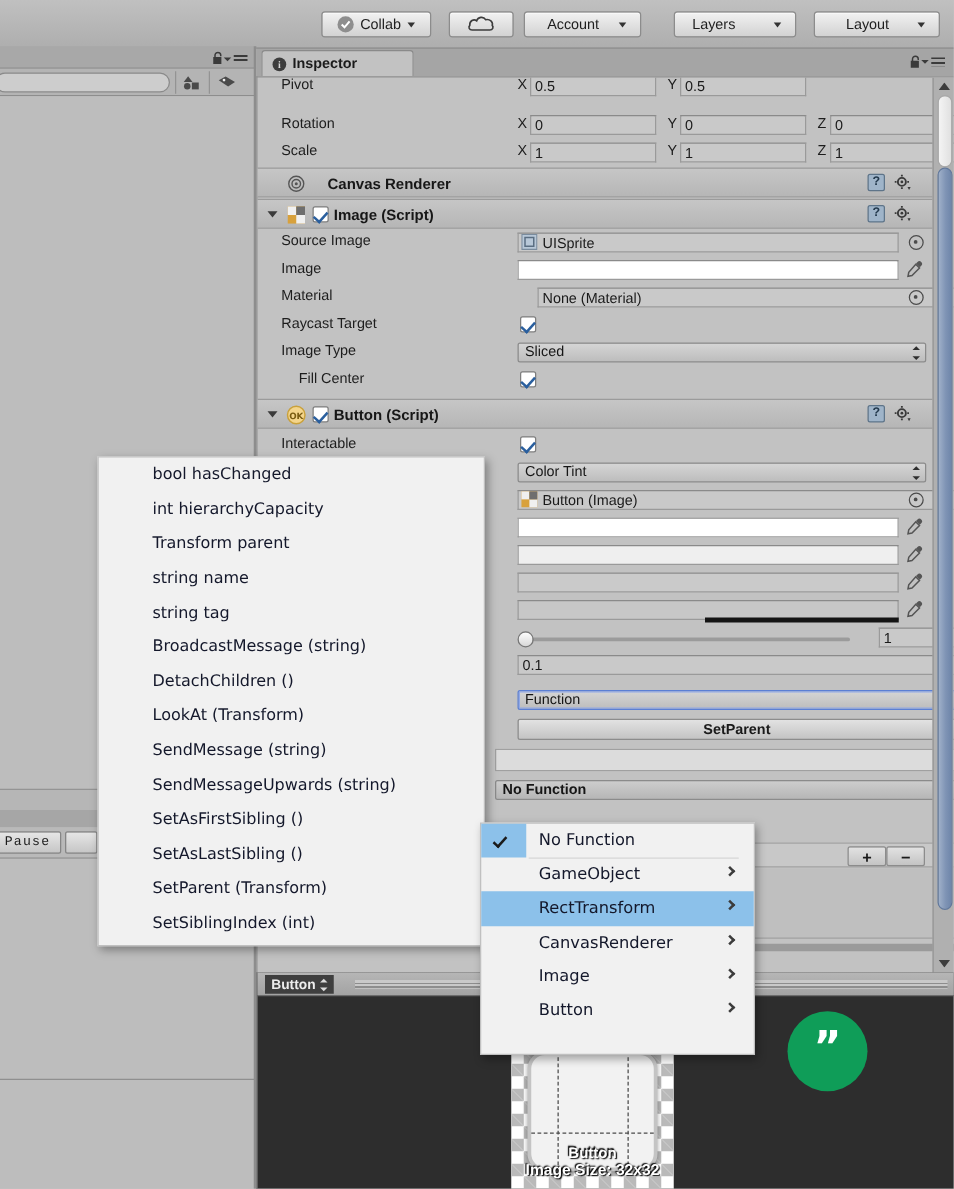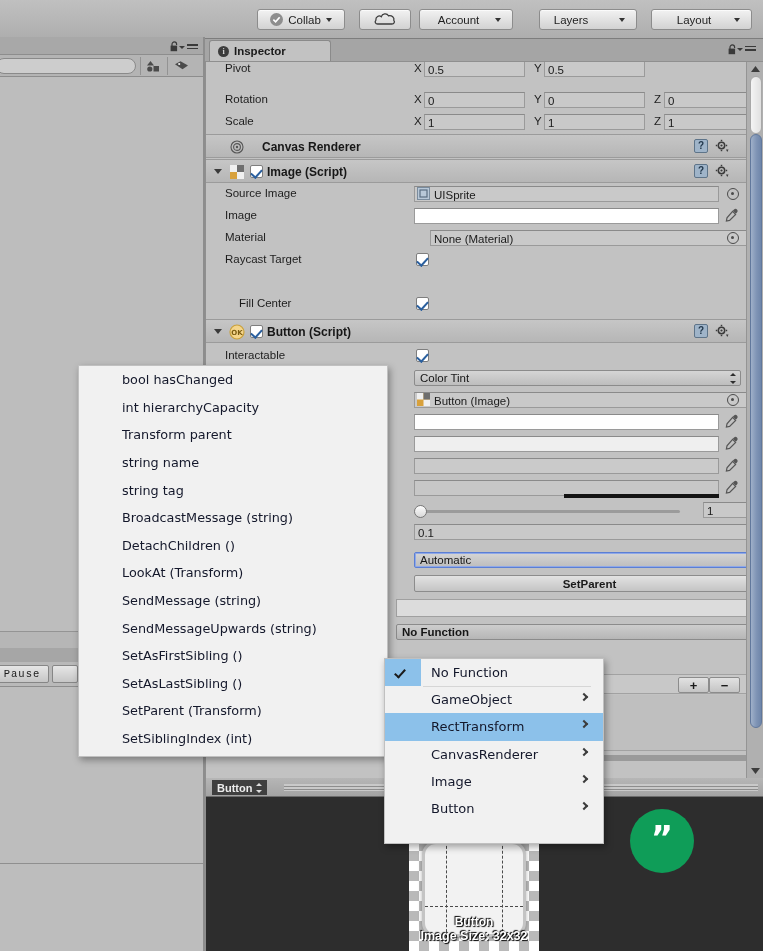--- a/index.html
+++ b/index.html
@@ -425,20 +425,30 @@
     <span class="lbl">Material</span>
     <span class="fld" style="left:224px;top:3px;width:363px;">None (Material)</span>
     <span class="target" style="left:521px;top:5px;"></span>
   </div>
 
   <div class="row" style="top:187px;">
     <span class="lbl">Raycast Target</span>
     <span class="cb on" style="left:210px;top:4px;"></span>
   </div>
 
+  <div class="row" style="top:209px;">
+    <span class="lbl">Image Type</span>
+    <span class="popup" style="left:208px;top:3px;width:327px;">
+      <span>Sliced</span>
+      <span class="updown">
+          <i class="u"></i>
+          <i class="d"></i>
+        </span>
+    </span>
+  </div>
 
   <div class="row" style="top:231px;">
     <span class="lbl ind">Fill Center</span>
     <span class="cb on" style="left:210px;top:4px;"></span>
   </div>
 
   <div class="hdr" style="top:257px;">
     <span class="foldout"></span>
     <span style="position:absolute;left:23px;top:4px;">
       <svg width="16" height="16" viewBox="0 0 16 16">
@@ -538,21 +548,21 @@
     <span style="position:absolute;left:208px;top:6px;width:13px;height:13px;border-radius:50%;background:linear-gradient(#fdfdfd,#d8d8d8);border:1px solid #777;"></span>
     <span class="fld" style="left:497px;top:3px;width:62px;">1</span>
   </div>
 
   <div class="row" style="top:459px;">
     <span class="fld" style="left:208px;top:3px;width:351px;">0.1</span>
   </div>
 
   <div class="row" style="top:487px;">
     <span class="popup focus" style="left:208px;top:3px;width:351px;">
-      <span>Automatic</span>
+      <span>Function</span>
       <span class="updown">
           <i class="u"></i>
           <i class="d"></i>
         </span>
     </span>
   </div>
 
   <div class="row" style="top:511px;">
     <span class="btnbar" style="left:208px;top:2px;width:351px;height:17px;">
       <span>SetParent</span>

